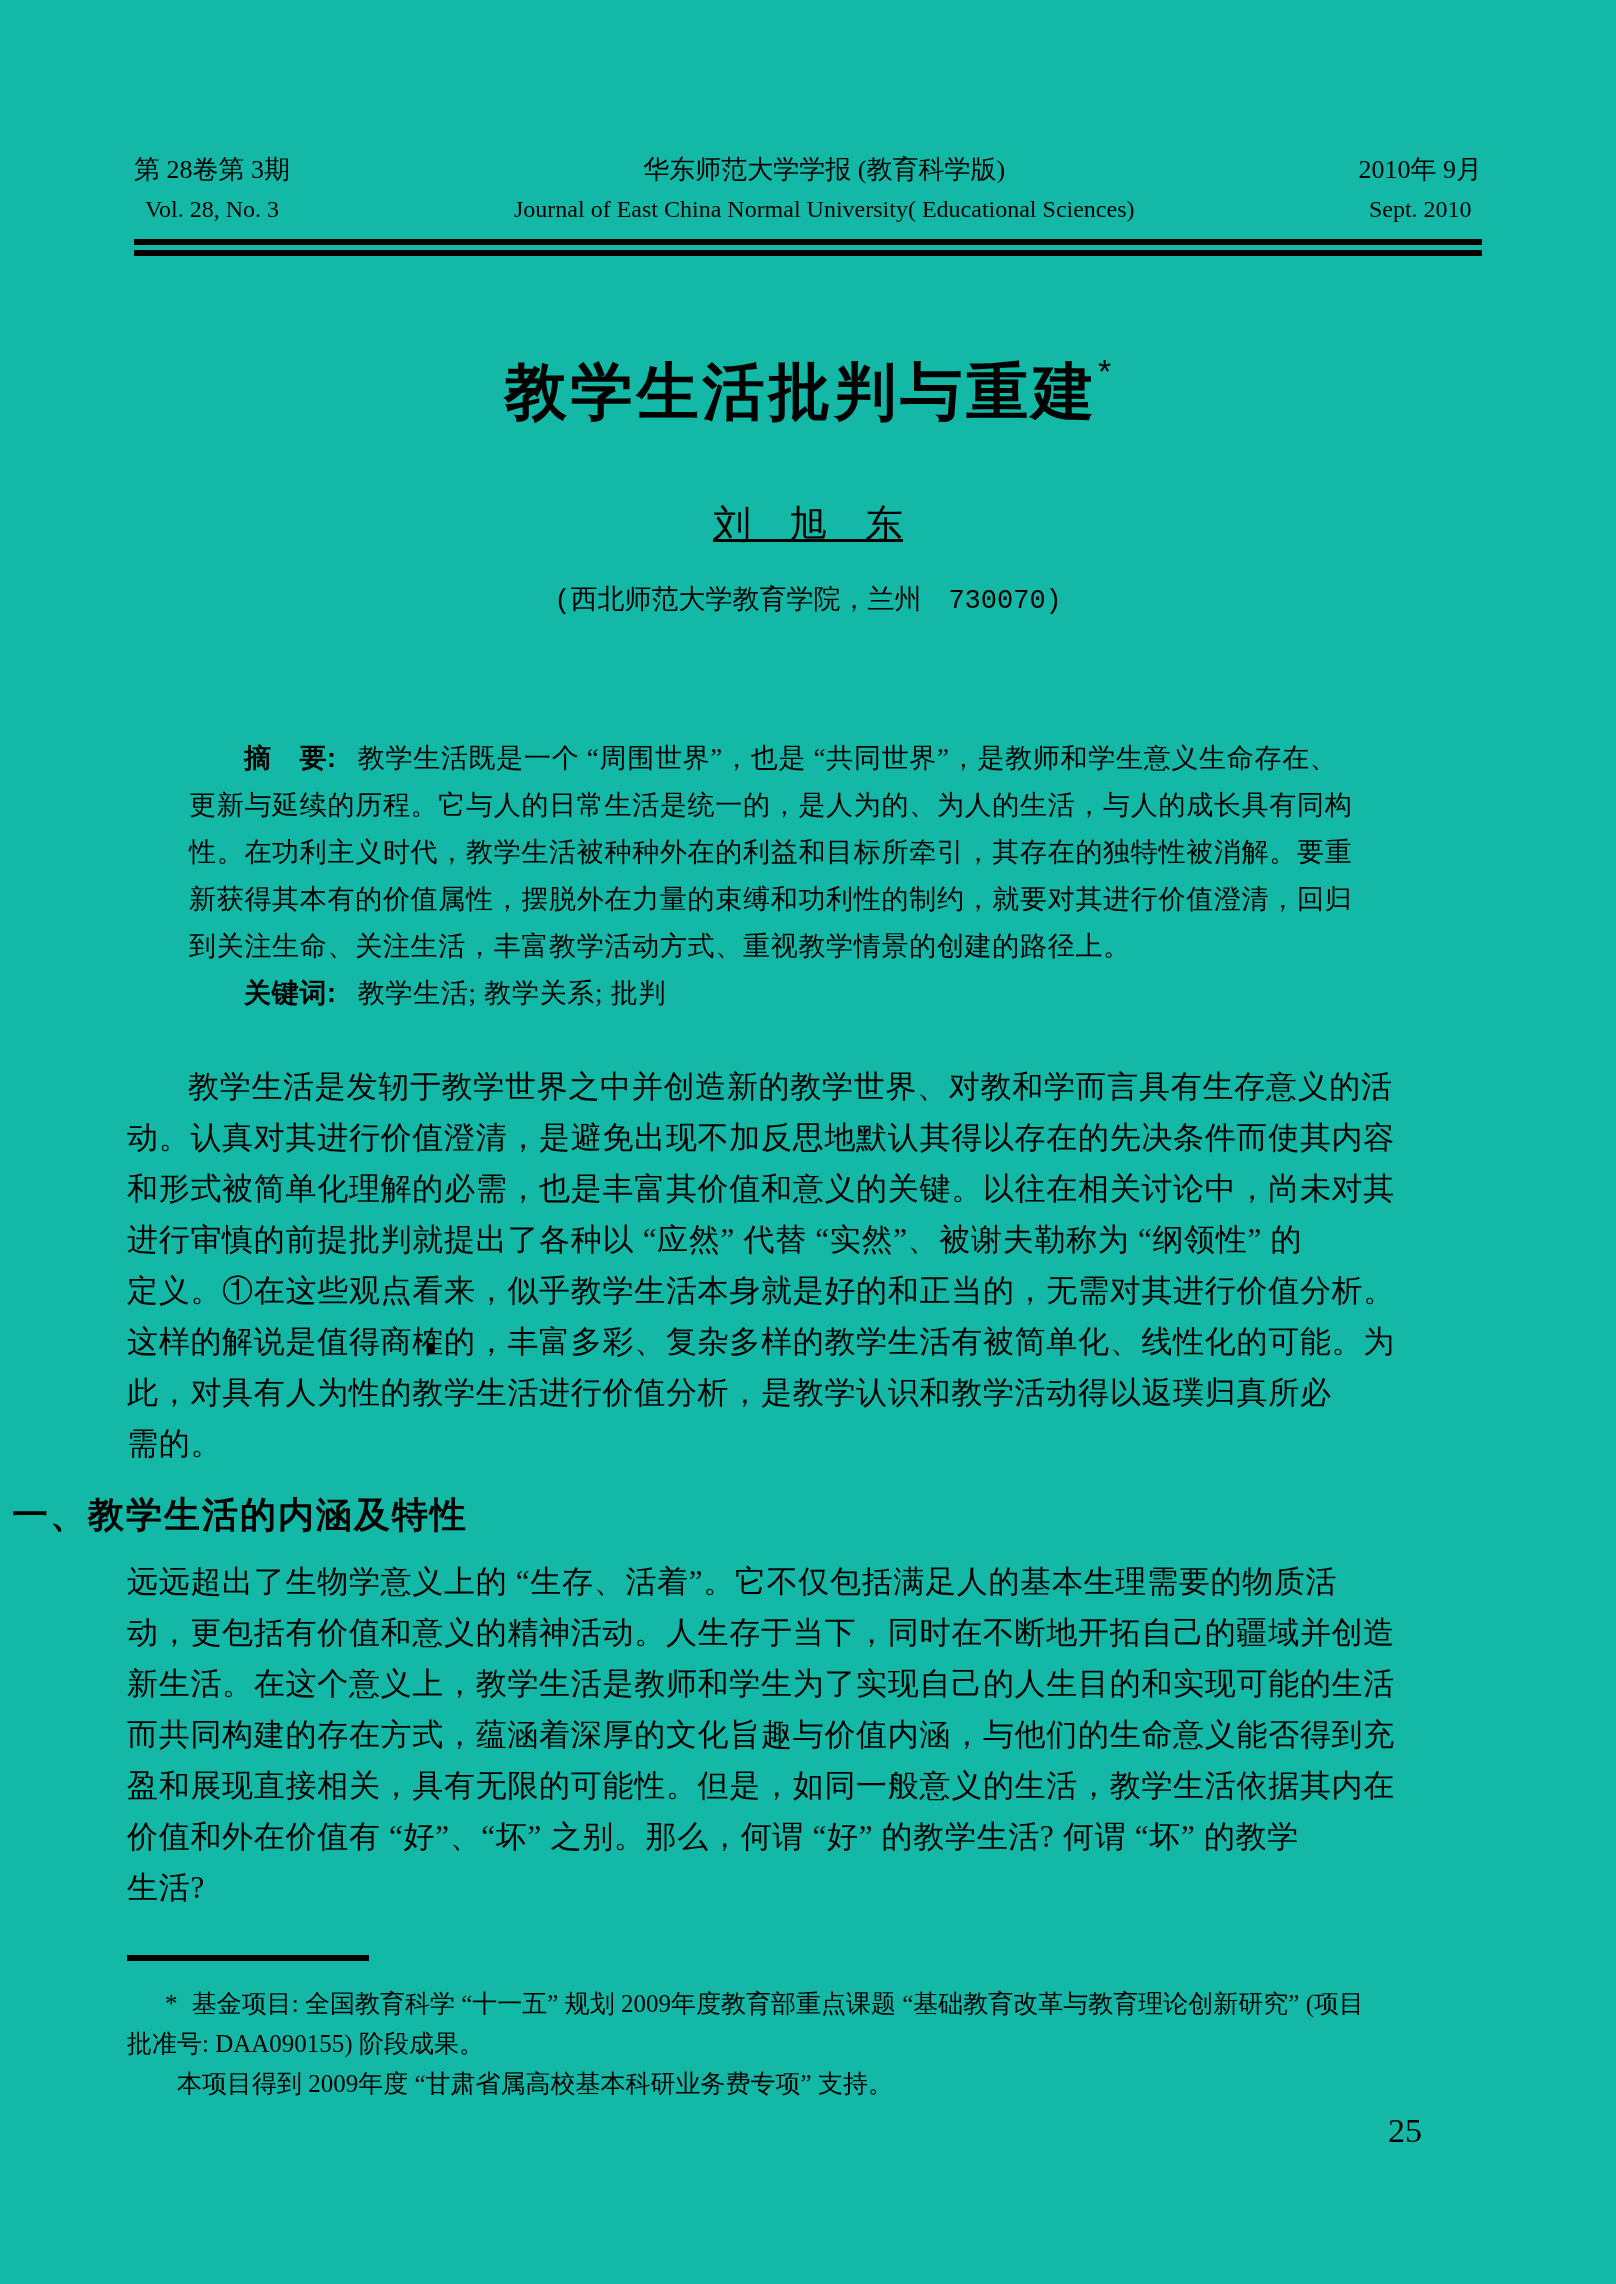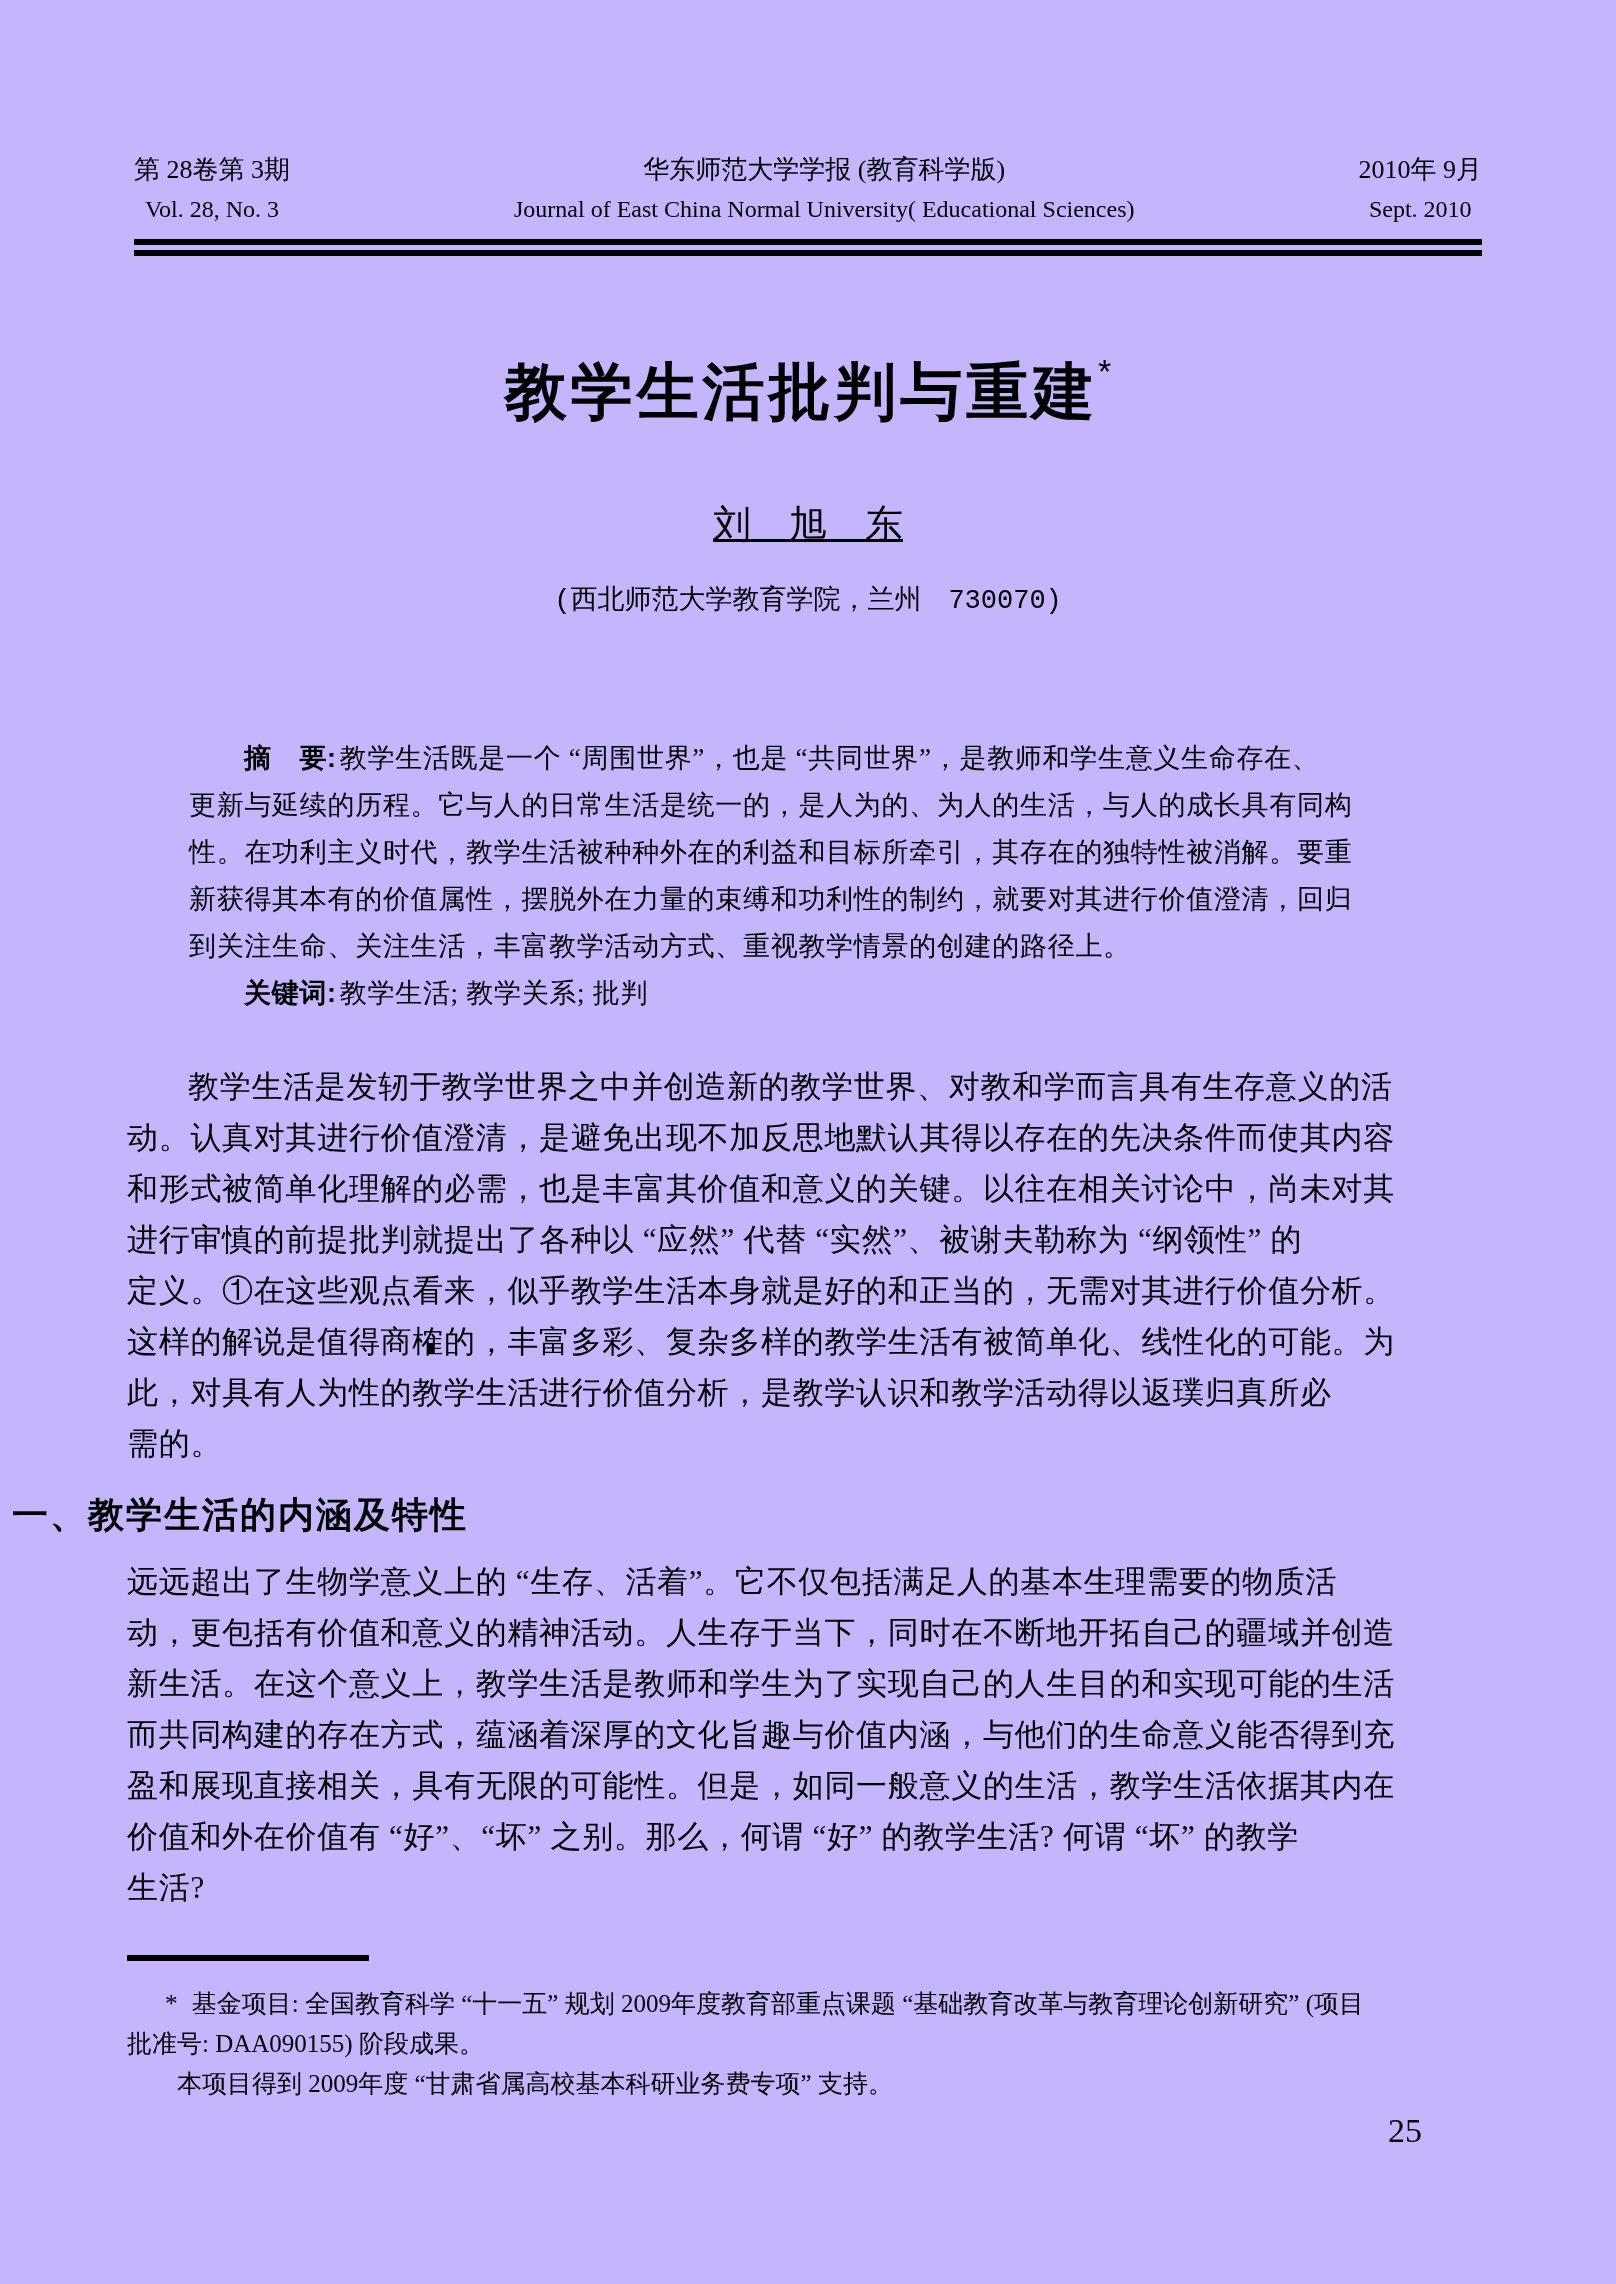--- a/index.html
+++ b/index.html
@@ -1,21 +1,21 @@
 <!DOCTYPE html>
 <html style="font-size:10.4px"><head>
 <meta charset="utf-8">
 <title>Journal Page</title>
 <style>
   html, body { margin: 0; padding: 0; background: #ffffff; }
   .page {
     position: relative;
     width: 1616px;
     height: 2284px;
-    background: #c4b5fd;
+    background: #14b8a6;
     color: #000000;
     font-family: "Liberation Serif", "DejaVu Serif", serif;
     overflow: hidden;
   }
 
   
   .hdr {
     position: absolute;
     top: 155px; left: 134px; right: 134px;
     display: flex;
@@ -71,21 +71,21 @@
     position: absolute;
     top: 735px; left: 189px; right: 188px;
     font-size: 27px;
     letter-spacing: 0.7px;
   }
   .abstract .line { height: 47px; line-height: 47px; white-space: nowrap; }
   .abstract .indent { text-indent: 55px; }
   .label {
     font-family: "Liberation Sans", "DejaVu Sans", sans-serif;
     font-weight: bold;
-    margin-right: 3px;
+    margin-right: 21px;
   }
 
   
   .bodytext {
     position: absolute;
     left: 127px; right: 127px;
     font-size: 31px;
     letter-spacing: 0.7px;
   }
   .bodytext .line { height: 51px; line-height: 51px; white-space: nowrap; }

